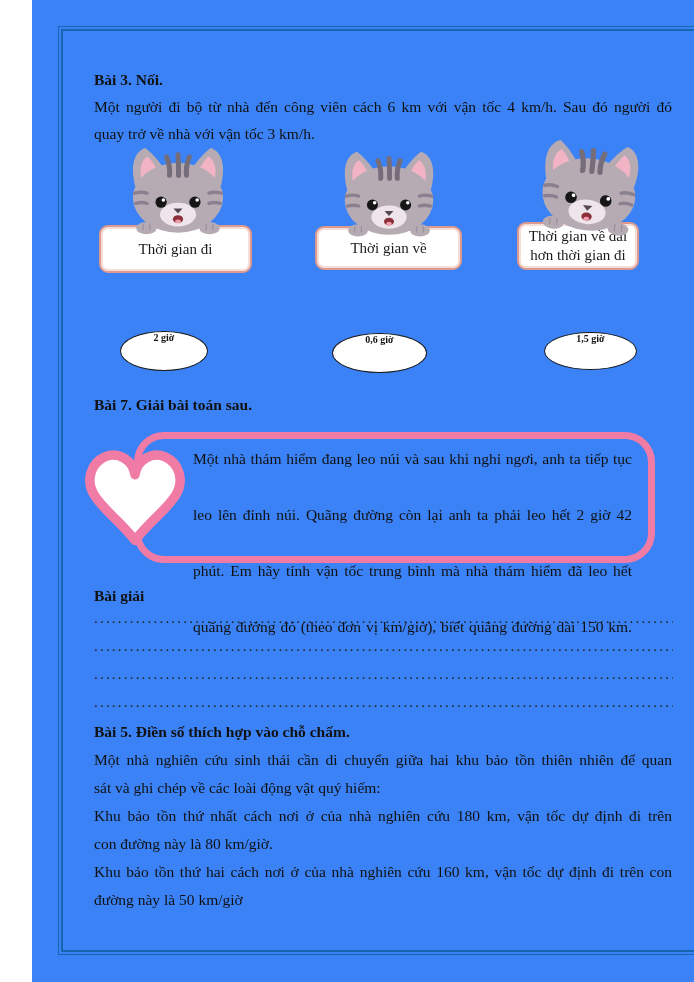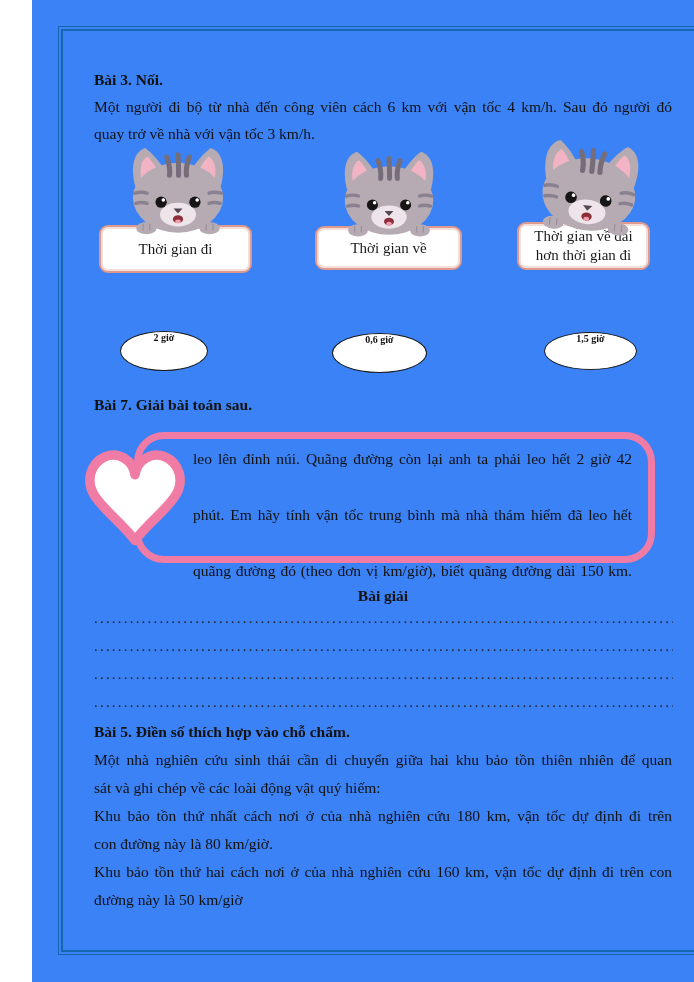--- a/index.html
+++ b/index.html
@@ -2,21 +2,21 @@
 <html><head>
 <meta charset="utf-8">
 <style>
   html,body{margin:0;padding:0;background:#fff;}
   .page{position:relative;width:694px;height:982px;background:#3b82f6;overflow:hidden;
         font-family:"Liberation Serif","DejaVu Serif",serif;color:#111;margin-left:32px;}
   .frame{position:absolute;left:29px;top:29px;width:631px;height:919px;
          border:2px solid #1467af;outline:1px solid #1467af;outline-offset:2px;}
   .tline{position:absolute;left:62px;width:578px;font-size:15.5px;line-height:26px;color:#111;}
   .bold{font-weight:bold;}
-  .center{text-align:center;}
+  .center{}
   .jline{text-align:justify;}
   .jline::after{content:"";display:inline-block;width:100%;height:0;}
   
   .card{position:absolute;background:#fff;border:2px solid #dd998d;border-radius:9px;
         box-shadow:inset 0 0 0 2px #f6ded8;display:flex;flex-direction:column;
         align-items:center;justify-content:center;z-index:2;font-size:15px;line-height:19px;
         color:#1a1a1a;box-sizing:border-box;text-align:center;}
   .card-line:empty{display:none;}
   .cat{position:absolute;z-index:3;}
   
@@ -85,39 +85,40 @@
     </svg>
 
   <div class="card" style="left:283px;top:226px;width:147px;height:44px">
     <div class="card-line">Thời gian về</div>
 
   </div>
   <div class="card" style="left:67px;top:225px;width:153px;height:48px">
     <div class="card-line">Thời gian đi</div>
 
   </div>
-  <div class="card" style="left:485px;top:222px;width:133px;height:48px">
+  <div class="card" style="left:485px;top:222px;width:122px;height:48px">
     <div class="card-line">Thời gian về dài</div>
     <div class="card-line">hơn thời gian đi</div>
   </div>
 
   <div class="oval" style="left:88px;top:331px;width:88px;height:40px">
     <span>2 giờ</span>
   </div>
   <div class="oval" style="left:300px;top:333px;width:95px;height:40px">
     <span>0,6 giờ</span>
   </div>
   <div class="oval" style="left:512px;top:332px;width:93px;height:38px">
     <span>1,5 giờ</span>
   </div>
 
   <div class="tline bold" style="top:392px">Bài 7. Giải bài toán sau.</div>
 
   <div class="heartbox">
     <div class="heartbox-inner">
+      <div class="pline jline">Một nhà thám hiểm đang leo núi và sau khi nghỉ ngơi, anh ta tiếp tục</div>
       <div class="pline jline">leo lên đỉnh núi. Quãng đường còn lại anh ta phải leo hết 2 giờ 42</div>
       <div class="pline jline">phút. Em hãy tính vận tốc trung bình mà nhà thám hiểm đã leo hết</div>
       <div class="pline jline">quãng đường đó (theo đơn vị km/giờ), biết quãng đường dài 150 km.</div>
     </div>
   </div>
   <svg class="heart-icon" viewBox="0 0 100 96">
     <path d="M50,26 C48,12 34,4 22,9 C8,15 3,32 12,46 C22,61 36,70 50,88 C64,70 78,61 88,46 C97,32 92,15 78,9 C66,4 52,12 50,26 Z" fill="#ffffff" stroke="#f07ca6" stroke-width="9" stroke-linejoin="round"></path>
   </svg>
 
   <div class="tline bold center" style="top:583px">Bài giải</div>

